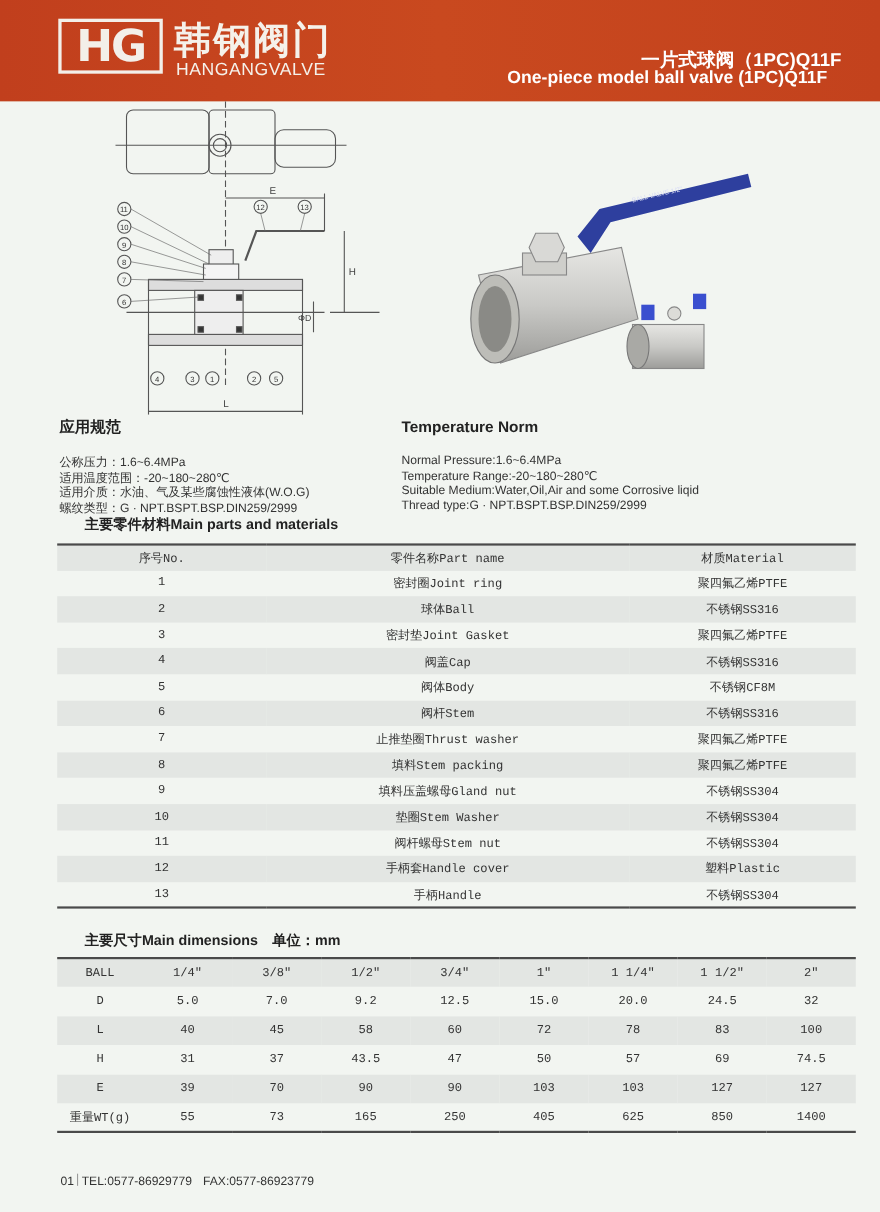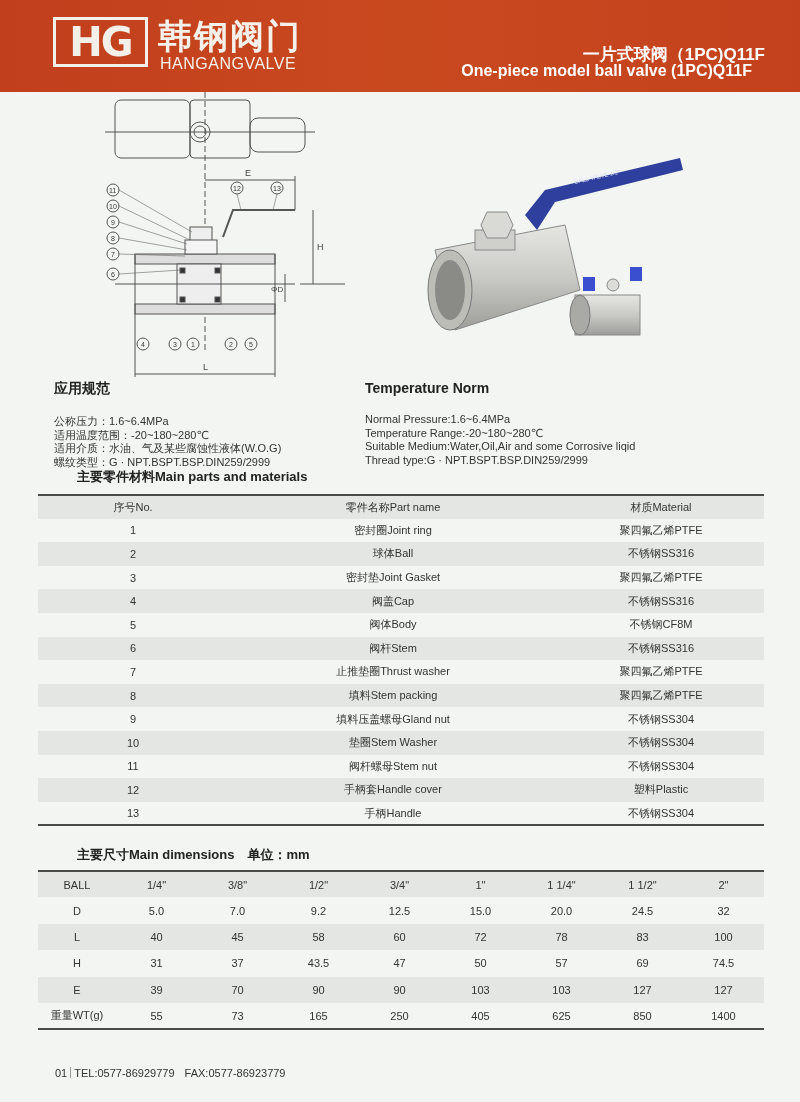--- a/index.html
+++ b/index.html
@@ -31,21 +31,21 @@
 
   .norm-cn { position: absolute; left: 54px; top: 380px; width: 300px; }
   .norm-en { position: absolute; left: 365px; top: 380px; width: 340px; }
   .norm-title { font-size: 14px; font-weight: bold; color: #222; margin-bottom: 17px; }
   .norm-line { font-size: 11px; line-height: 13.5px; color: #333; white-space: nowrap; }
 
   .section-title { position: absolute; left: 54px; font-size: 13px; font-weight: bold; color: #222; margin-left: 23px; }
   .parts-title { top: 468px; }
   .dims-title { top: 846px; }
 
-  table { border-collapse: collapse; position: absolute; left: 38px; width: 726px; font-size: 11px; color: #333; font-family: Liberation Sans, sans-serif; }
+  table { border-collapse: collapse; position: absolute; left: 52px; width: 726px; font-size: 11px; color: #333; font-family: Liberation Mono, monospace; }
   .parts-table { top: 494px; border-top: 2px solid #4a4a4a; border-bottom: 2px solid #4a4a4a; }
   .parts-table td { height: 23.6px; text-align: center; }
   .parts-table td.c1 { width: 190px; }
   .parts-table td.c2 { width: 330px; }
   .parts-table tr:nth-child(odd) td { background: #e3e6e3; }
   .dims-table { top: 870px; border-top: 2px solid #4a4a4a; border-bottom: 2px solid #4a4a4a; }
   .dims-table td { height: 26.4px; text-align: center; width: 81px; }
   .dims-table td:first-child { width: 78px; }
   .dims-table tr:nth-child(odd) td { background: #e3e6e3; }
 

